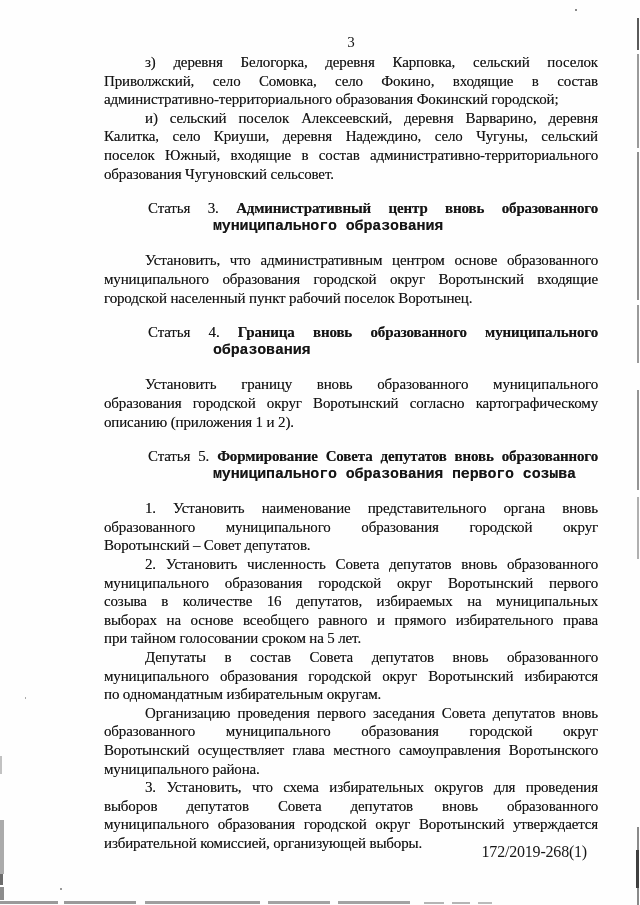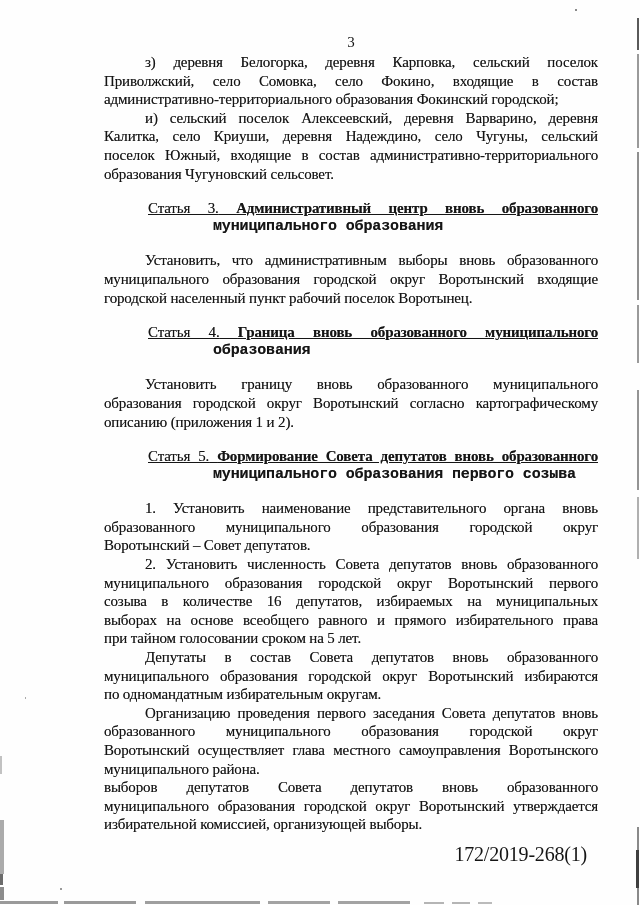--- a/index.html
+++ b/index.html
@@ -27,27 +27,27 @@
     font-size: 15px;
     letter-spacing: -0.15px;
     line-height: 18.6px;
     text-shadow: 0 0 0.4px rgba(20,20,20,0.55);
   }
   .para { margin: 0; }
   .line { text-align: justify; text-align-last: justify; }
   .line.first { padding-left: 41px; }
   .line.last { text-align-last: left; }
   .heading { margin: 16px 0 15px 0; font-weight: bold; }
-  .h-line1 { padding-left: 44px; text-align: justify; text-align-last: justify; text-decoration: underline; }
+  .h-line1 { padding-left: 44px; text-align: justify; text-align-last: justify; }
   .h-label { font-weight: normal; }
   .h-line2 { padding-left: 109px; font-family: Liberation Mono, monospace; }
   .footer-ref {
     position: absolute;
     top: 843px; right: 53px;
-    font-size: 20px;
+    font-size: 16px;
     letter-spacing: -0.2px;
   }
   
   .artifact { position: absolute; pointer-events: none; }
 </style>
 </head>
 <body>
 
 <div class="page">
 
@@ -63,21 +63,21 @@
         <div class="line first">и) сельский поселок Алексеевский, деревня Варварино, деревня</div>
         <div class="line">Калитка, село Криуши, деревня Надеждино, село Чугуны, сельский</div>
         <div class="line">поселок Южный, входящие в состав административно-территориального</div>
         <div class="line last">образования Чугуновский сельсовет.</div>
       </div>
       <div class="heading">
         <div class="h-line1"><span class="h-label">Статья 3.</span> <span>Административный центр вновь образованного</span></div>
         <div class="h-line2">муниципального образования</div>
       </div>
       <div class="para">
-        <div class="line first">Установить, что административным выборы вновь образованного</div>
+        <div class="line first">Установить, что административным центром основе образованного</div>
         <div class="line">муниципального образования городской округ Воротынский входящие</div>
         <div class="line last">городской населенный пункт рабочий поселок Воротынец.</div>
       </div>
       <div class="heading">
         <div class="h-line1"><span class="h-label">Статья 4.</span> <span>Граница вновь образованного муниципального</span></div>
         <div class="h-line2">образования</div>
       </div>
       <div class="para">
         <div class="line first">Установить границу вновь образованного муниципального</div>
         <div class="line">образования городской округ Воротынский согласно картографическому</div>
@@ -104,20 +104,21 @@
         <div class="line">муниципального образования городской округ Воротынский избираются</div>
         <div class="line last">по одномандатным избирательным округам.</div>
       </div>
       <div class="para">
         <div class="line first">Организацию проведения первого заседания Совета депутатов вновь</div>
         <div class="line">образованного муниципального образования городской округ</div>
         <div class="line">Воротынский осуществляет глава местного самоуправления Воротынского</div>
         <div class="line last">муниципального района.</div>
       </div>
       <div class="para">
+        <div class="line first">3. Установить, что схема избирательных округов для проведения</div>
         <div class="line">выборов депутатов Совета депутатов вновь образованного</div>
         <div class="line">муниципального образования городской округ Воротынский утверждается</div>
         <div class="line last">избирательной комиссией, организующей выборы.</div>
       </div>
     </div>
 
   <div class="footer-ref">172/2019-268(1)</div>
 
   <div class="artifact" style="left:637px;top:18px;width:2px;height:32px;background:#5a5a5a;"></div>
   <div class="artifact" style="left:637px;top:54px;width:2px;height:94px;background:#9a9a9a;"></div>

